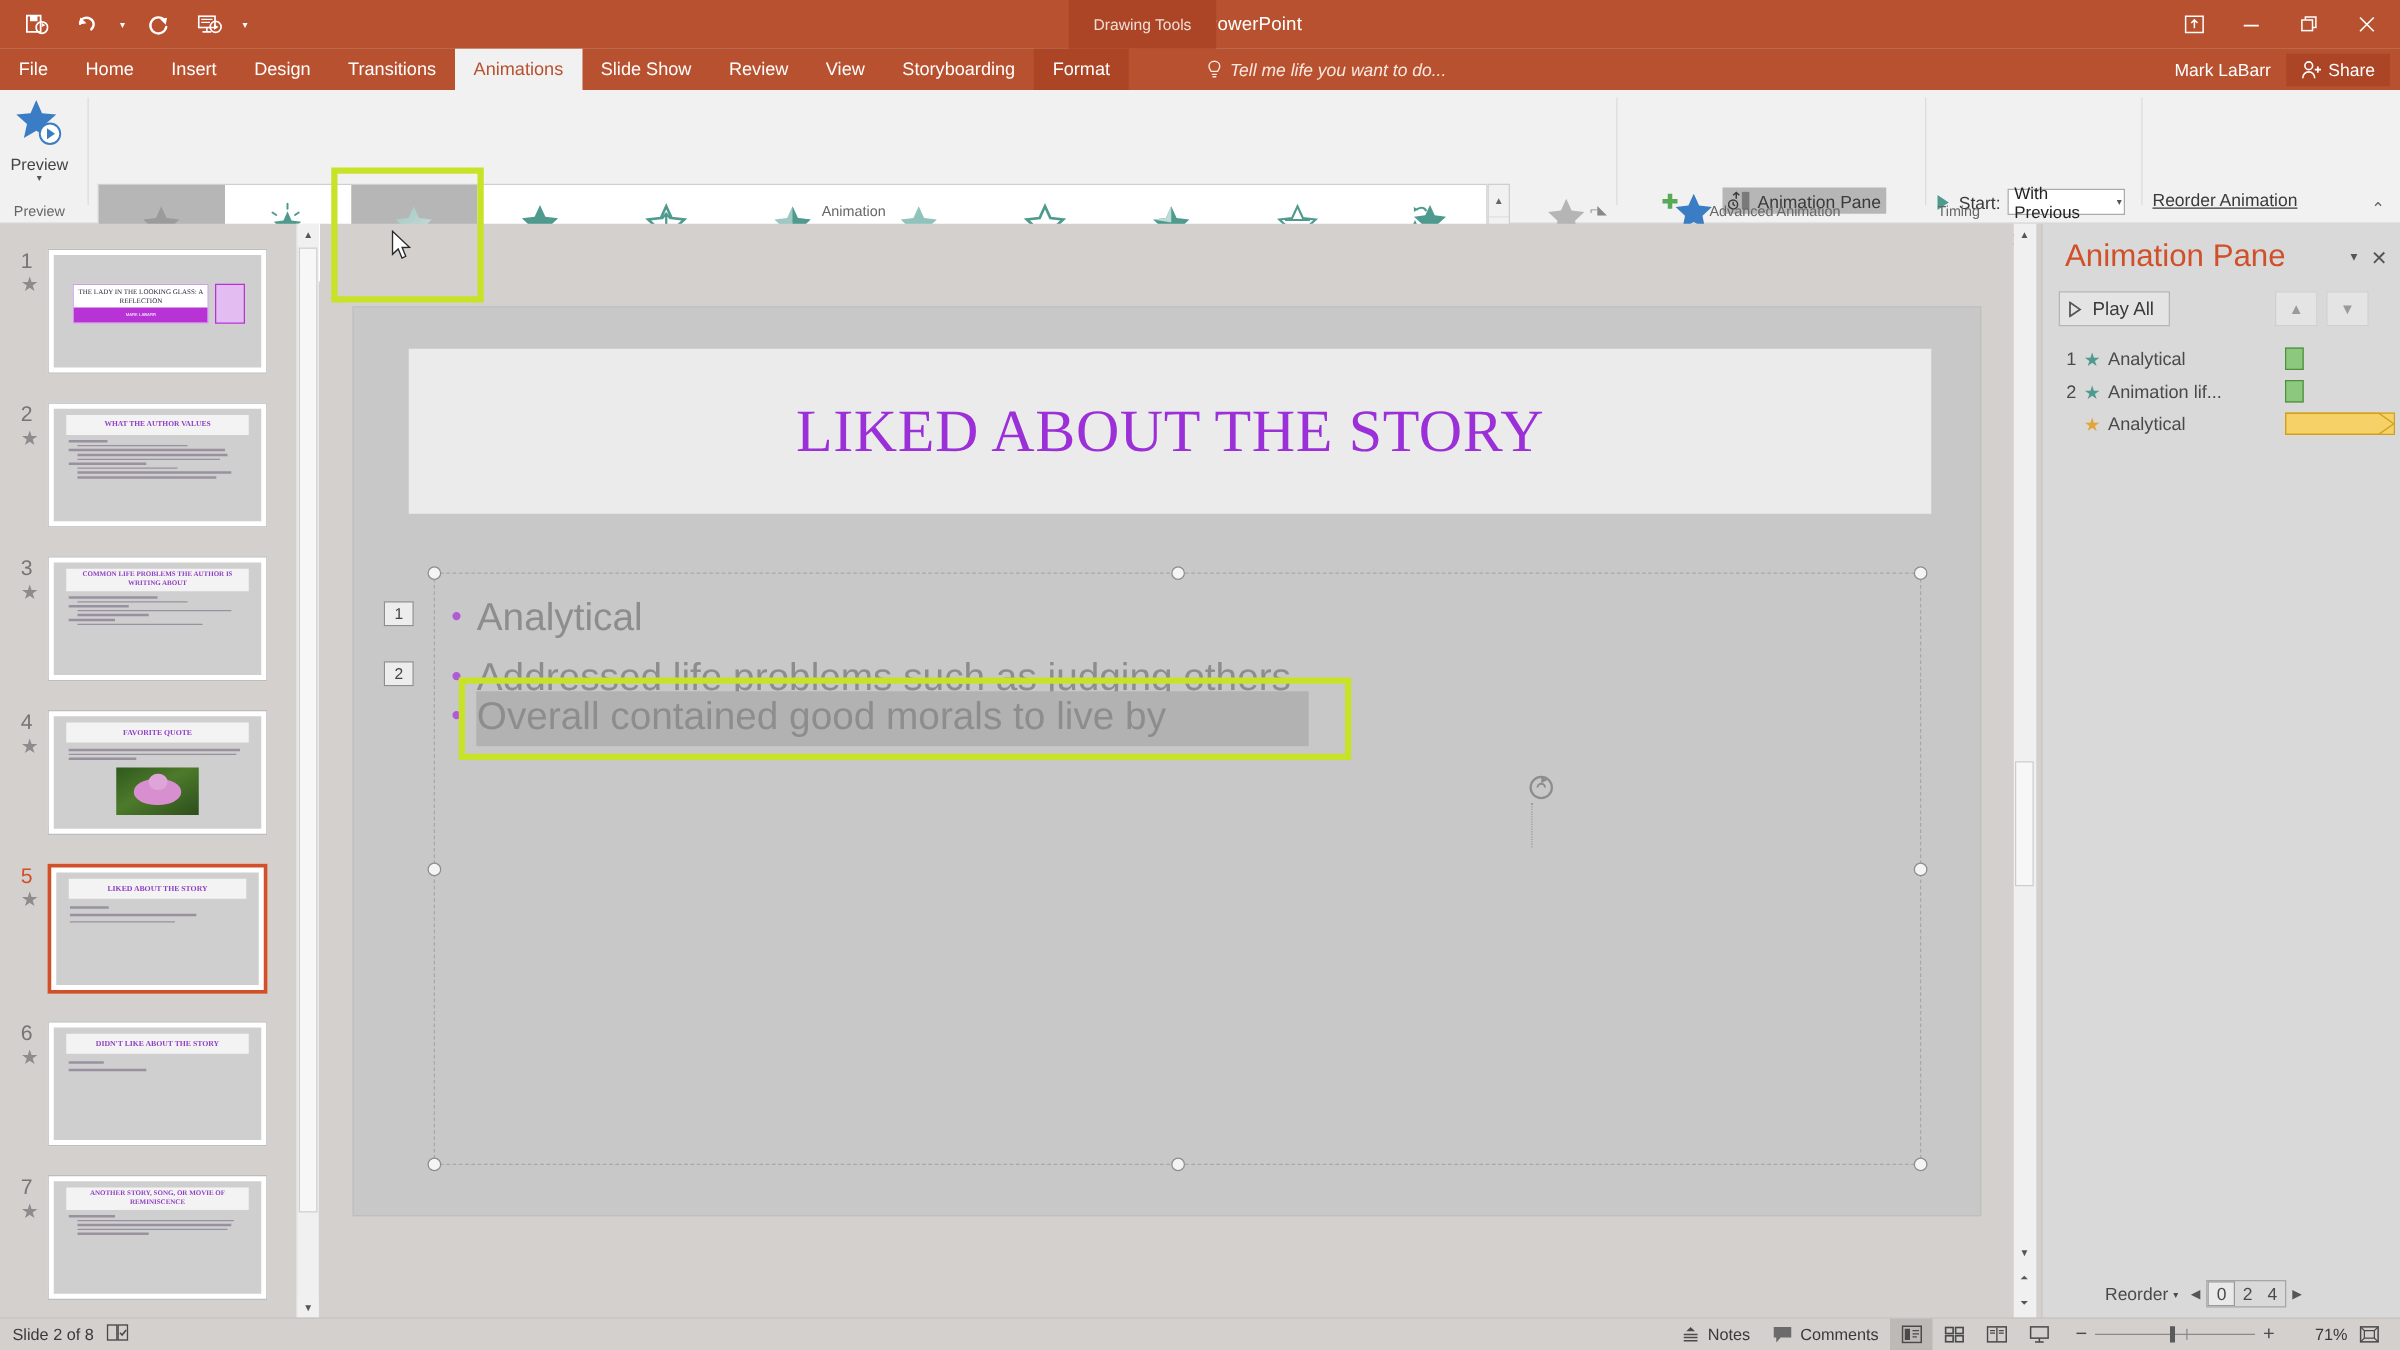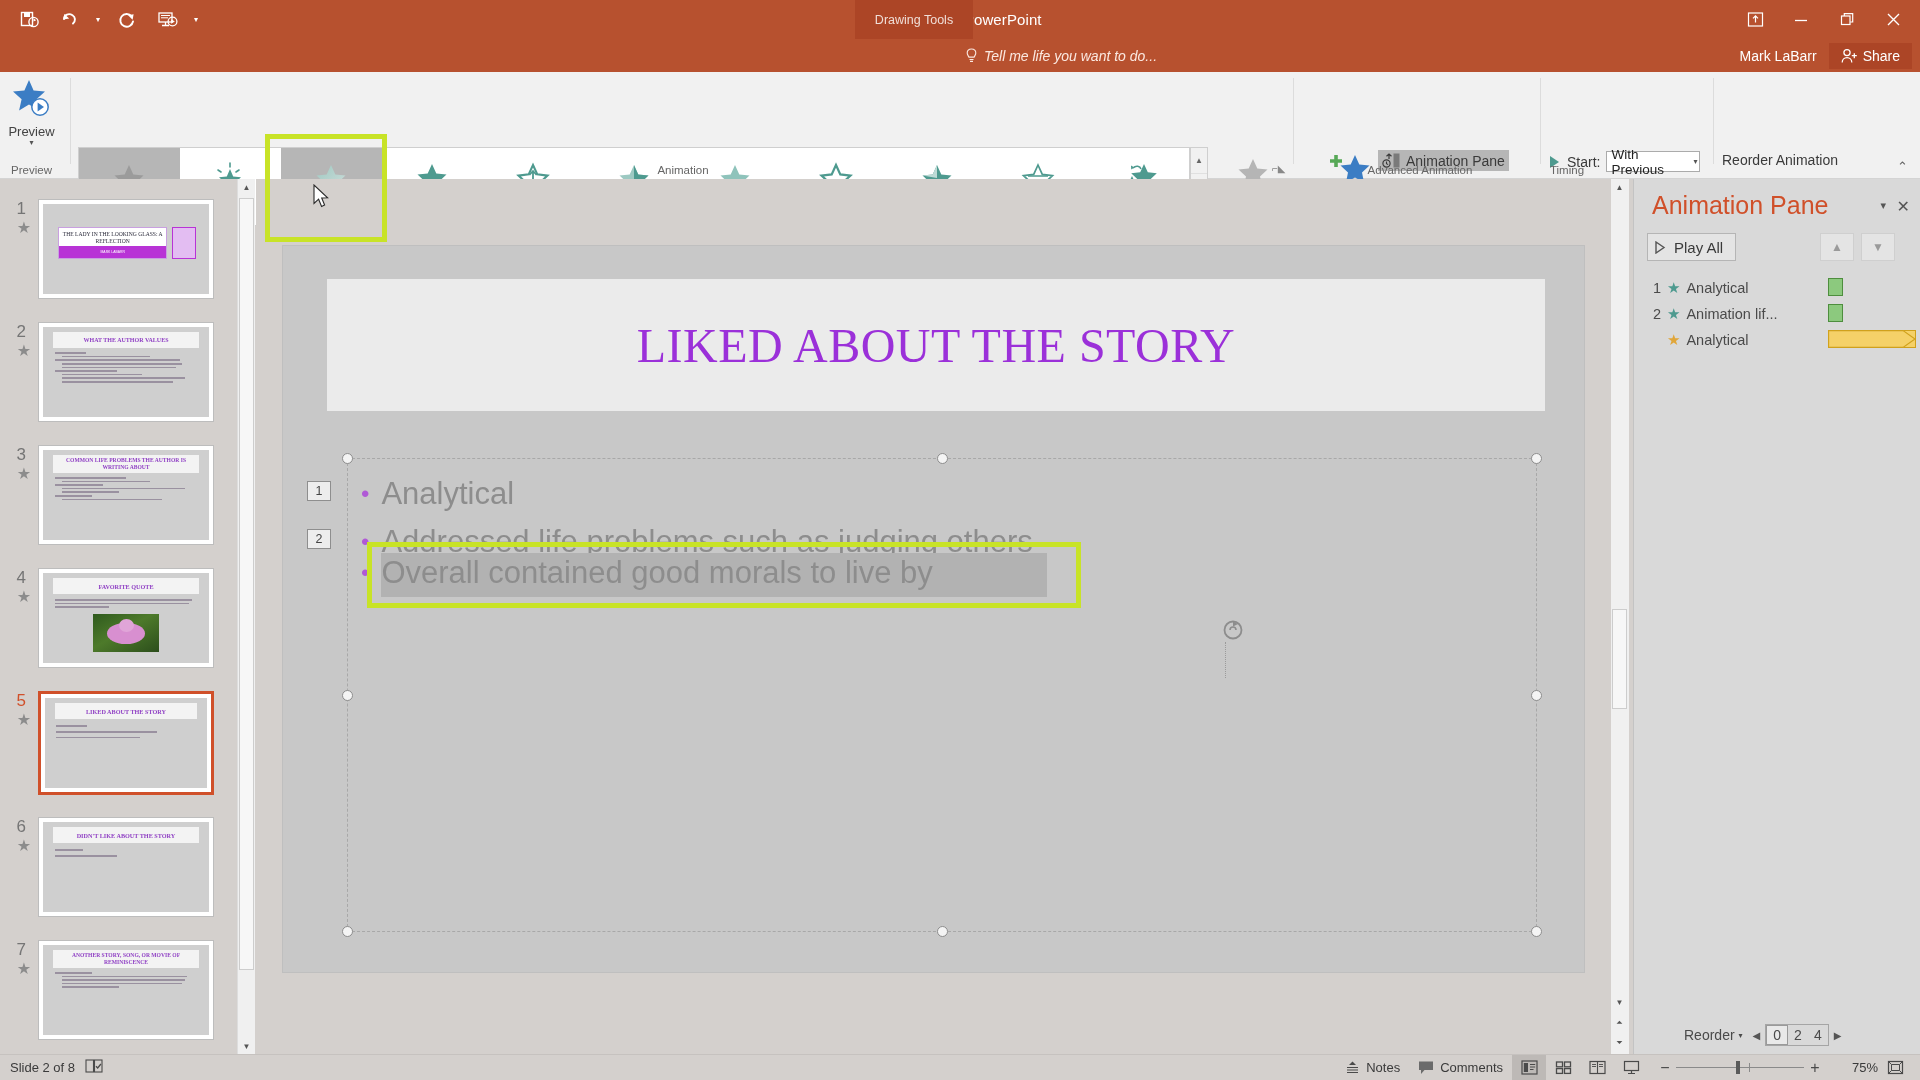--- a/index.html
+++ b/index.html
@@ -148,21 +148,21 @@
   .tim-spin {
     width: 75px; height: 21px; border: 1px solid #c3c3c3; background: #eeeeee;
     display: flex; align-items: stretch; cursor: text;
   }
   .tim-spin .val { flex: 1; font-size: 13px; padding: 0 4px; display: flex; align-items: center; }
   .tim-spin .arrows { width: 15px; display: flex; flex-direction: column; }
   .tim-spin .arrows span {
     flex: 1; display: flex; align-items: center; justify-content: center;
     font-size: 7px; color: #555;
   }
-  .reorder-ttl { position: absolute; font-size: 14px; color: #3a3a3a; }
+  .reorder-ttl { position: absolute; font-size: 14px; color: #3a3a3a; text-decoration: underline; }
   .reorder-btn {
     position: absolute; display: flex; align-items: center; gap: 6px;
     font-size: 14px; color: #b5b5b5; cursor: default;
   }
   .ribbon-collapse { position: absolute; right: 12px; bottom: 4px; font-size: 13px; color: #666; cursor: pointer; }
 
   
   .thumbpane {
     position: absolute; left: 0; top: 179px; width: 237px; height: 876px;
     background: #d4d0cd; overflow: hidden;
@@ -384,20 +384,33 @@
       </div>
       <div class="win-btn close">
         <svg width="15" height="15" viewBox="0 0 15 15">
             <path d="M2 2L13 13M13 2L2 13" stroke="#fff" stroke-width="1.35"></path>
           </svg>
       </div>
     </div>
   </div>
 
   <div class="tabrow">
+    <div class="tabs">
+      <div class="tab">File</div>
+      <div class="tab">Home</div>
+      <div class="tab">Insert</div>
+      <div class="tab">Design</div>
+      <div class="tab">Transitions</div>
+      <div class="tab active">Animations</div>
+      <div class="tab">Slide Show</div>
+      <div class="tab">Review</div>
+      <div class="tab">View</div>
+      <div class="tab">Storyboarding</div>
+      <div class="tab ctx activectx">Format</div>
+    </div>
 
     <div class="tellme">
       <svg width="13" height="15" viewBox="0 0 13 15">
           <path d="M6.5 1C4 1 2.2 2.8 2.2 5.1c0 1.8 1.3 2.8 1.7 4h5.2c.4-1.2 1.7-2.2 1.7-4C10.8 2.8 9 1 6.5 1z" fill="none" stroke="#fbe8e0" stroke-width="1.1"></path>
           <path d="M4.5 11.5h4M5 13.4h3" stroke="#fbe8e0" stroke-width="1.1"></path>
         </svg>
       <span>Tell me life you want to do...</span>
     </div>
 
     <div class="user-area">
@@ -947,21 +960,21 @@
       </div>
 
       <div class="zoom-slider">
         <span class="zs-sign">−</span>
         <div class="zs-track">
           <div class="zs-mid"></div>
           <div class="zs-knob"></div>
         </div>
         <span class="zs-sign">+</span>
       </div>
-      <div class="zoom-pct">75%</div>
+      <div class="zoom-pct">71%</div>
       <div class="sb-view">
         <svg width="17" height="15" viewBox="0 0 17 15">
             <rect x="1.5" y="1.5" width="14" height="12" fill="none" stroke="#4a4a4a" stroke-width="1.2"></rect>
             <path d="M4.5 4.5h8v6h-8z" fill="none" stroke="#4a4a4a" stroke-width="1"></path>
             <path d="M1.5 1.5l3 3M15.5 1.5l-3 3M1.5 13.5l3-3M15.5 13.5l-3-3" stroke="#4a4a4a" stroke-width="1"></path>
           </svg>
       </div>
     </div>
   </div>
 

